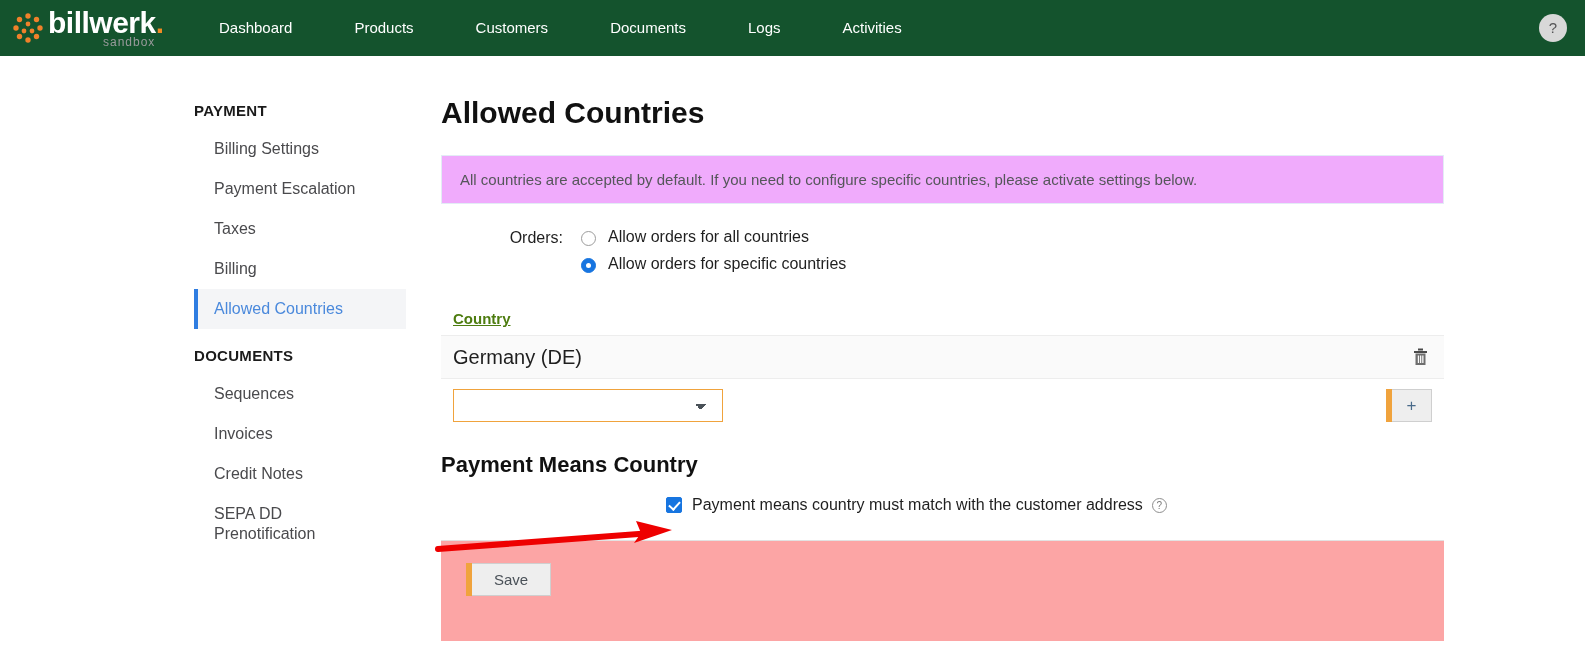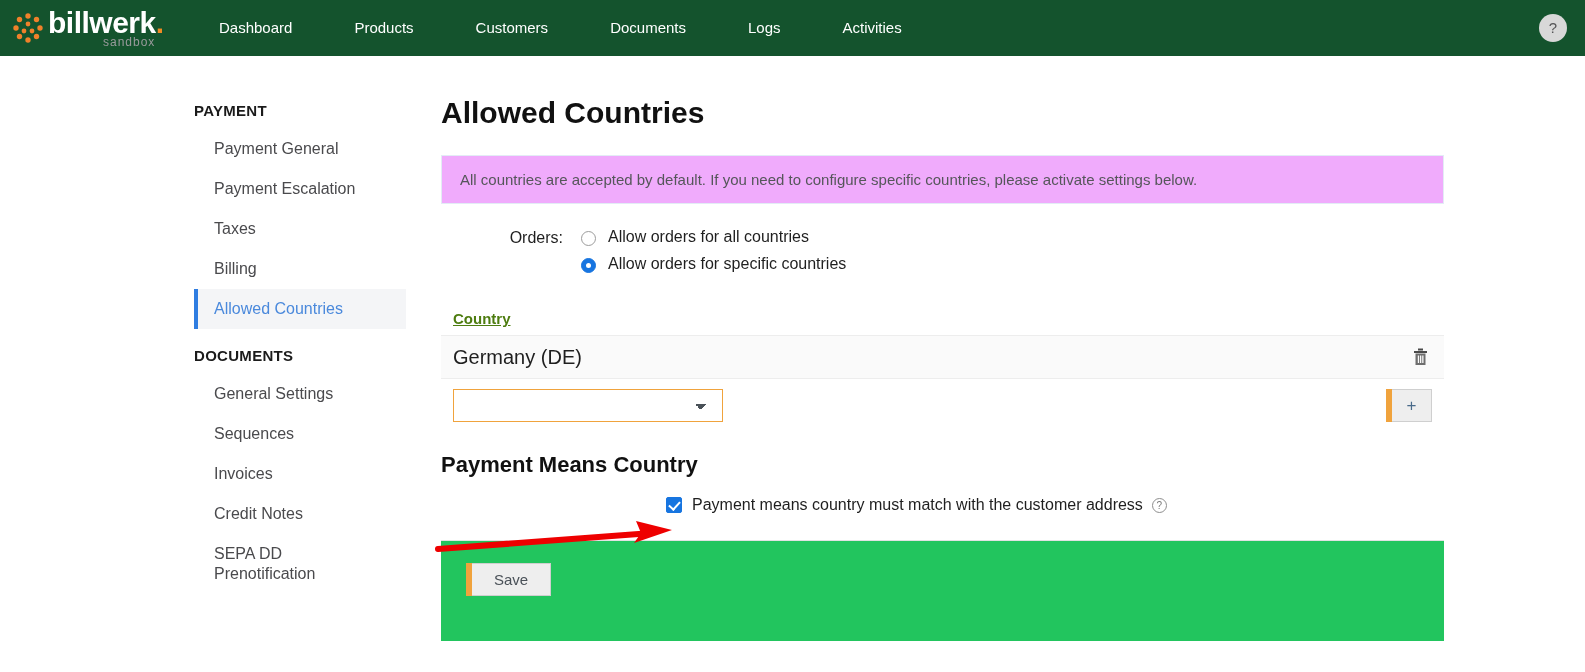--- a/index.html
+++ b/index.html
@@ -294,21 +294,21 @@
     text-align: center;
     margin-left: 9px;
     cursor: pointer;
   }
 
   .divider {
     border-top: 1px solid #e2e2e2;
     margin-top: 26px;
   }
   .footer-panel {
-    background: #22c55e;
+    background: #fca5a5;
     height: 100px;
     padding: 22px 0 0 25px;
   }
   .save-btn { padding: 0 22px; height: 33px; margin-left: 6px; }
 
   
   .arrow-svg {
     position: absolute;
     left: 430px; top: 518px;
     width: 250px; height: 45px;
@@ -345,28 +345,27 @@
     <div class="nav-item">Documents</div>
     <div class="nav-item">Logs</div>
     <div class="nav-item">Activities</div>
   </div>
 
   <div class="help-btn">?</div>
 </div>
 
 <div class="sidebar">
   <div class="side-group">PAYMENT</div>
-  <div class="side-item">Payment General</div>
+  <div class="side-item">Billing Settings</div>
   <div class="side-item">Payment Escalation</div>
   <div class="side-item">Taxes</div>
   <div class="side-item">Billing</div>
   <div class="side-item active">Allowed Countries</div>
 
   <div class="side-group second">DOCUMENTS</div>
-  <div class="side-item">General Settings</div>
   <div class="side-item">Sequences</div>
   <div class="side-item">Invoices</div>
   <div class="side-item">Credit Notes</div>
   <div class="side-item" style="width:120px;">SEPA DD Prenotification</div>
 </div>
 
 <div class="main">
 
   <h1 class="page-title">Allowed Countries</h1>
 

